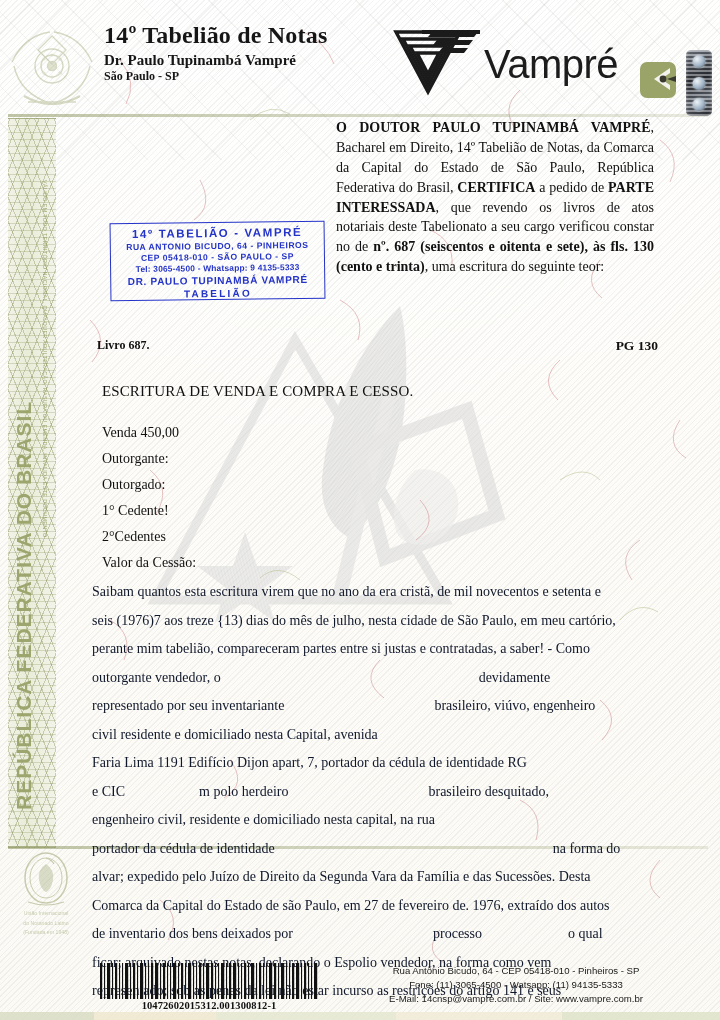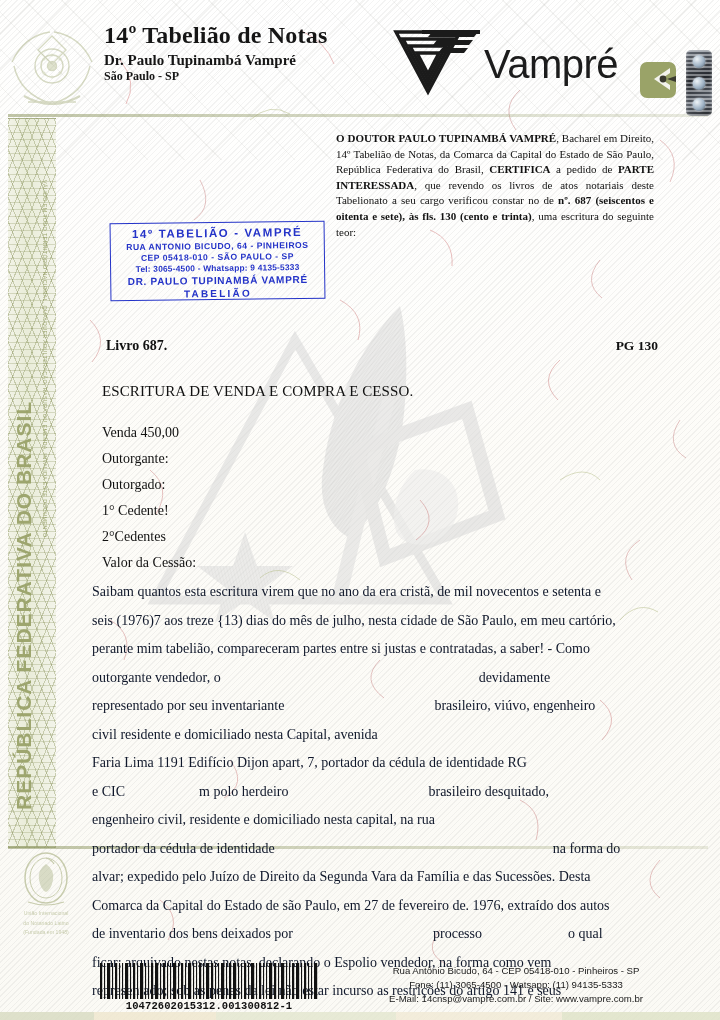--- a/index.html
+++ b/index.html
@@ -140,22 +140,22 @@
     width:13px;height:13px;border-radius:50%;
     background:radial-gradient(circle at 35% 32%, #eef3f7, #9fb2c4 55%, #51606e);
     box-shadow:0 0 2px rgba(255,255,255,.8);
   }
   .holo i:nth-child(1){top:5px;}
   .holo i:nth-child(2){top:27px;}
   .holo i:nth-child(3){top:48px;}
 
   
   .certify{
-    position:absolute;left:336px;top:131px;width:318px;
-    font-size:11px;line-height:1.42;color:#111;
+    position:absolute;left:336px;top:118px;width:318px;
+    font-size:14px;line-height:1.42;color:#111;
     text-align:justify;text-justify:inter-word;
   }
   .certify b{font-weight:bold;}
 
   
   .stamp{
     position:absolute;left:110px;top:222px;width:215px;height:78px;
     border:1.6px solid #2433c8;
     color:#2433c8;
     font-family:"Liberation Sans", sans-serif;
@@ -165,21 +165,21 @@
   }
   .stamp div{line-height:1.28;}
   .st1{font-size:11.5px;font-weight:bold;letter-spacing:1.6px;}
   .st2{font-size:8.6px;font-weight:bold;letter-spacing:.5px;}
   .st3{font-size:8.6px;font-weight:bold;letter-spacing:.5px;}
   .st4{font-size:8.4px;font-weight:bold;letter-spacing:.2px;}
   .st5{font-size:10px;font-weight:bold;letter-spacing:.7px;margin-top:2px;}
   .st6{font-size:10px;font-weight:bold;letter-spacing:2.2px;}
 
   
-  .livro{position:absolute;left:106px;top:338px;font-size:14px;font-weight:bold;color:#111;}
+  .livro{position:absolute;left:97px;top:338px;font-size:12px;font-weight:bold;color:#111;}
   .pg{position:absolute;right:62px;top:338px;font-size:13.5px;font-weight:bold;color:#111;}
 
   
   .escritura{position:absolute;left:102px;top:383px;font-size:15px;color:#111;letter-spacing:.1px;}
   .fields{position:absolute;left:102px;top:408px;width:330px;margin-top:12px;}
   .fields div{font-size:14px;line-height:26px;color:#111;}
 
   
   .body-text{
     position:absolute;left:92px;top:578px;width:578px;
@@ -187,21 +187,21 @@
     text-align:justify;text-justify:inter-word;
   }
   .body-text p{margin:0;}
   .body-text .gap{display:inline-block;}
 
   
   .barcode{position:absolute;left:100px;top:963px;width:218px;height:36px;}
   .barcode .bars{width:100%;height:100%;display:block;}
   .barcode-num{
     position:absolute;left:100px;top:1000px;width:218px;text-align:center;
-    font-family:Liberation Mono, monospace;
+    font-family:Liberation Serif, serif;
     font-size:10.5px;font-weight:bold;color:#111;letter-spacing:.1px;
   }
   .footer-addr{
     position:absolute;left:356px;top:964px;width:320px;text-align:center;
     font-family:"Liberation Sans", sans-serif;
     font-size:9.6px;line-height:1.45;color:#1a1a1a;
   }
 
   
   .bottom-strip{

